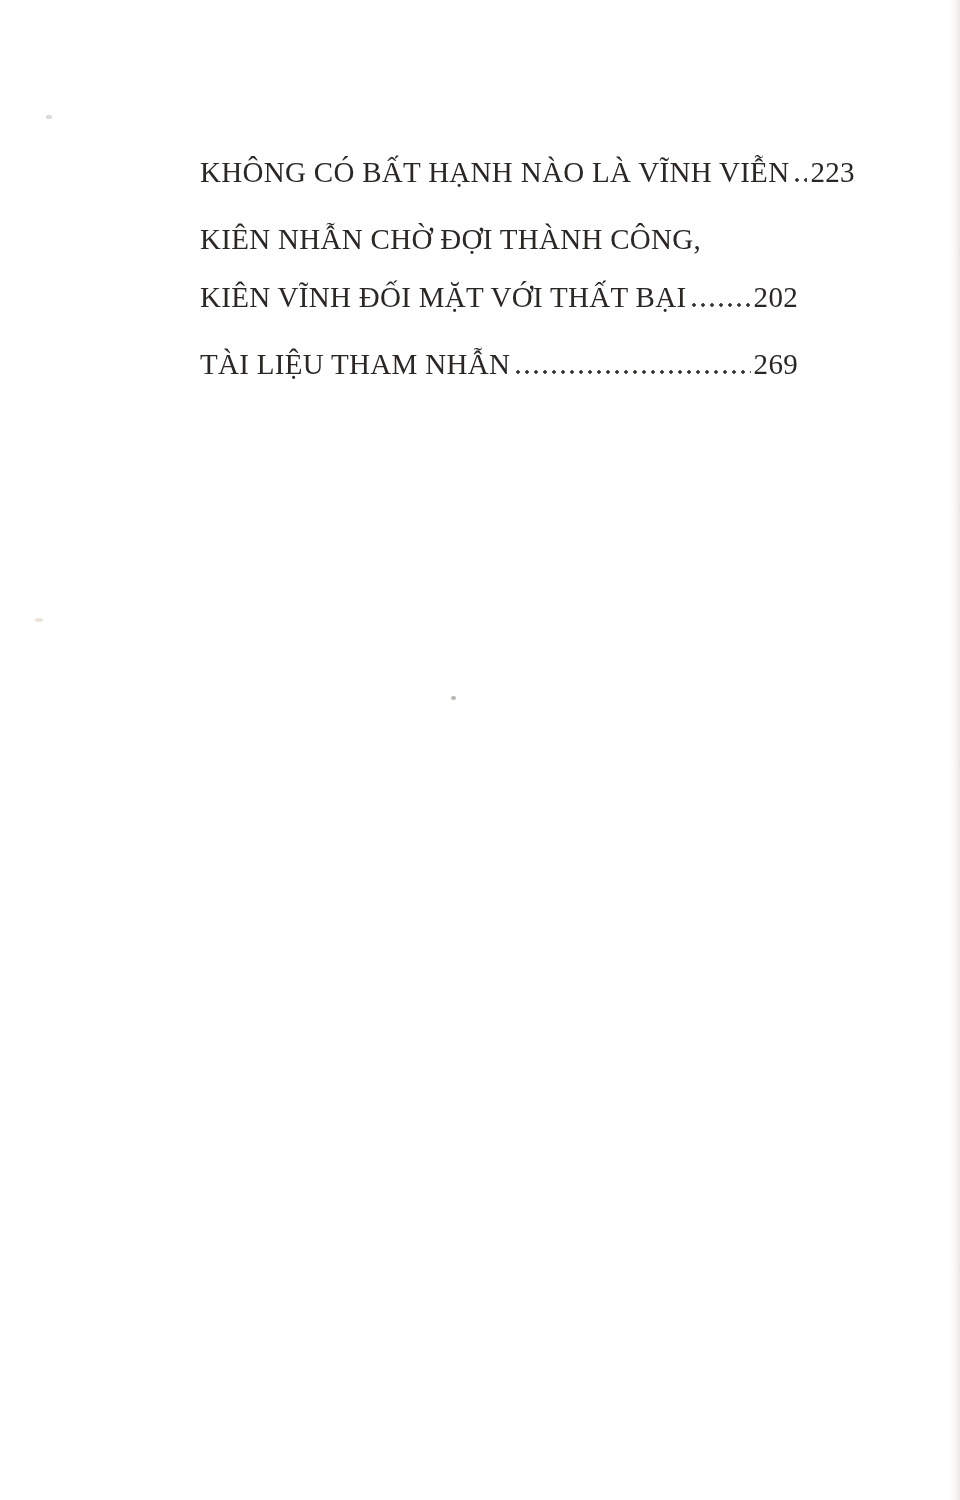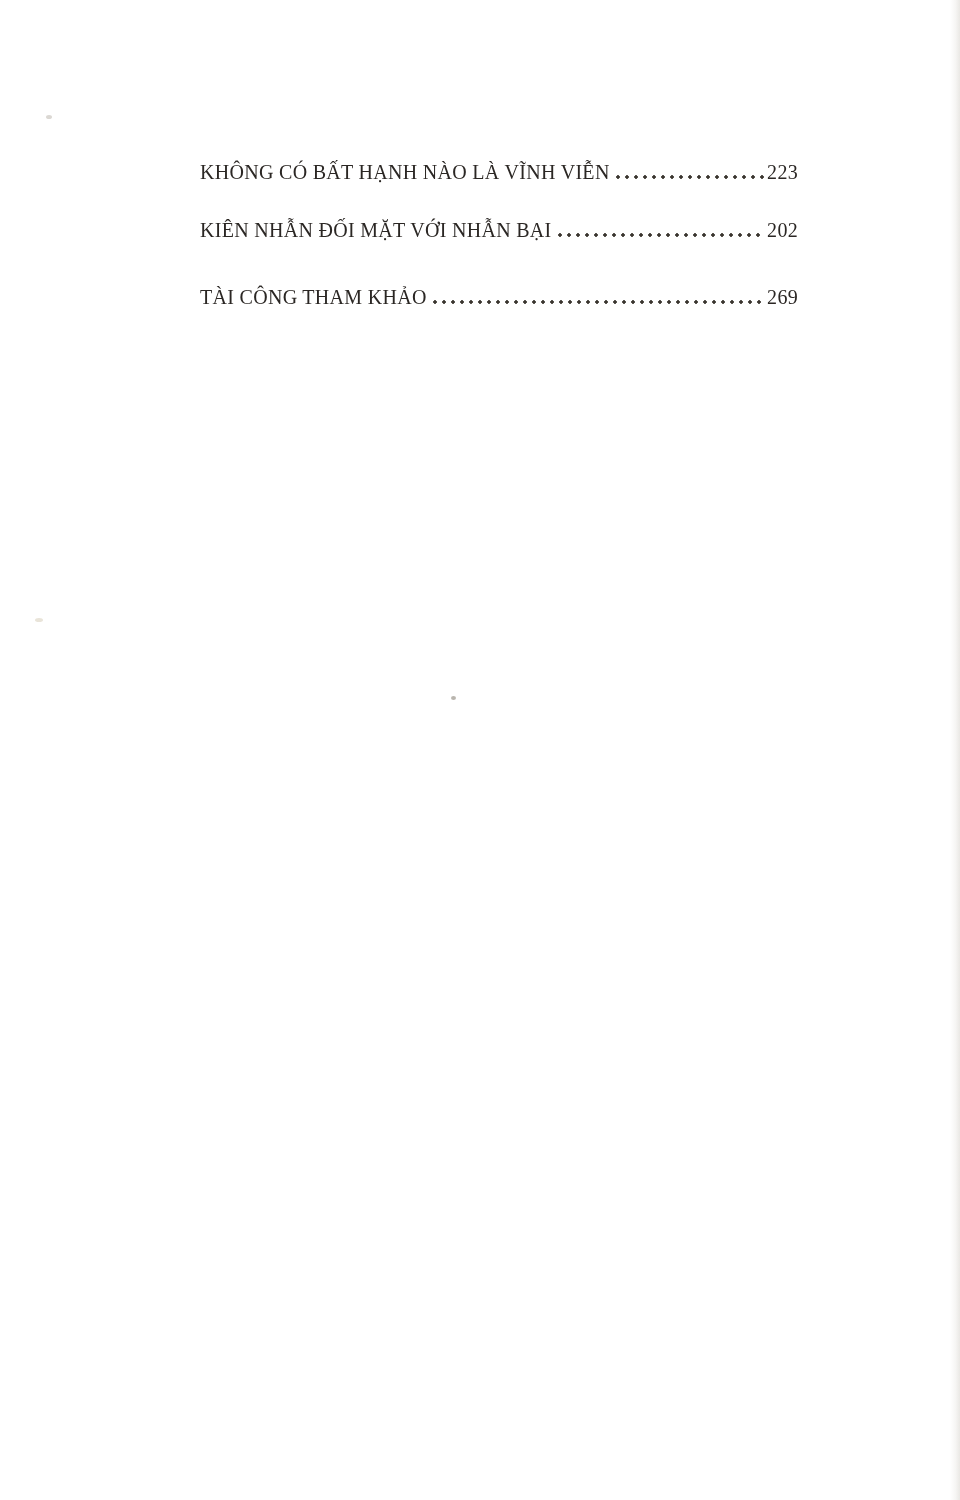--- a/index.html
+++ b/index.html
@@ -27,21 +27,21 @@
       rgba(168,160,146,0.10) 55%,
       rgba(158,150,134,0.22) 100%);
     pointer-events: none;
   }
   .toc {
     position: absolute;
     left: 200px;
     top: 143px;
     width: 598px;
     color: #2b2724;
-    font-size: 20px;
+    font-size: 29px;
     letter-spacing: 0.3px;
   }
   .toc-row {
     display: flex;
     align-items: baseline;
     line-height: 58px;
     white-space: nowrap;
   }
   .gap-above {
     margin-top: 9px;
@@ -78,29 +78,32 @@
 <div class="page">
 
   <div class="toc">
 
     <div class="toc-row">
       <span class="toc-title">KHÔNG CÓ BẤT HẠNH NÀO LÀ VĨNH VIỄN</span>
       <span class="toc-leader"></span>
       <span class="toc-page">223</span>
     </div>
 
+    <div class="toc-row gap-above">
+      <span class="toc-title">KIÊN NHẪN CHỜ ĐỢI THÀNH CÔNG,</span>
+    </div>
 
     <div class="toc-row">
-      <span class="toc-title">KIÊN NHẪN ĐỐI MẶT VỚI NHẪN BẠI</span>
+      <span class="toc-title">KIÊN VĨNH ĐỐI MẶT VỚI THẤT BẠI</span>
       <span class="toc-leader"></span>
       <span class="toc-page">202</span>
     </div>
 
     <div class="toc-row gap-above">
-      <span class="toc-title">TÀI CÔNG THAM KHẢO</span>
+      <span class="toc-title">TÀI LIỆU THAM NHẪN</span>
       <span class="toc-leader"></span>
       <span class="toc-page">269</span>
     </div>
 
   </div>
 
   <span class="speck speck-1"></span>
   <span class="speck speck-2"></span>
   <span class="speck speck-3"></span>
 

